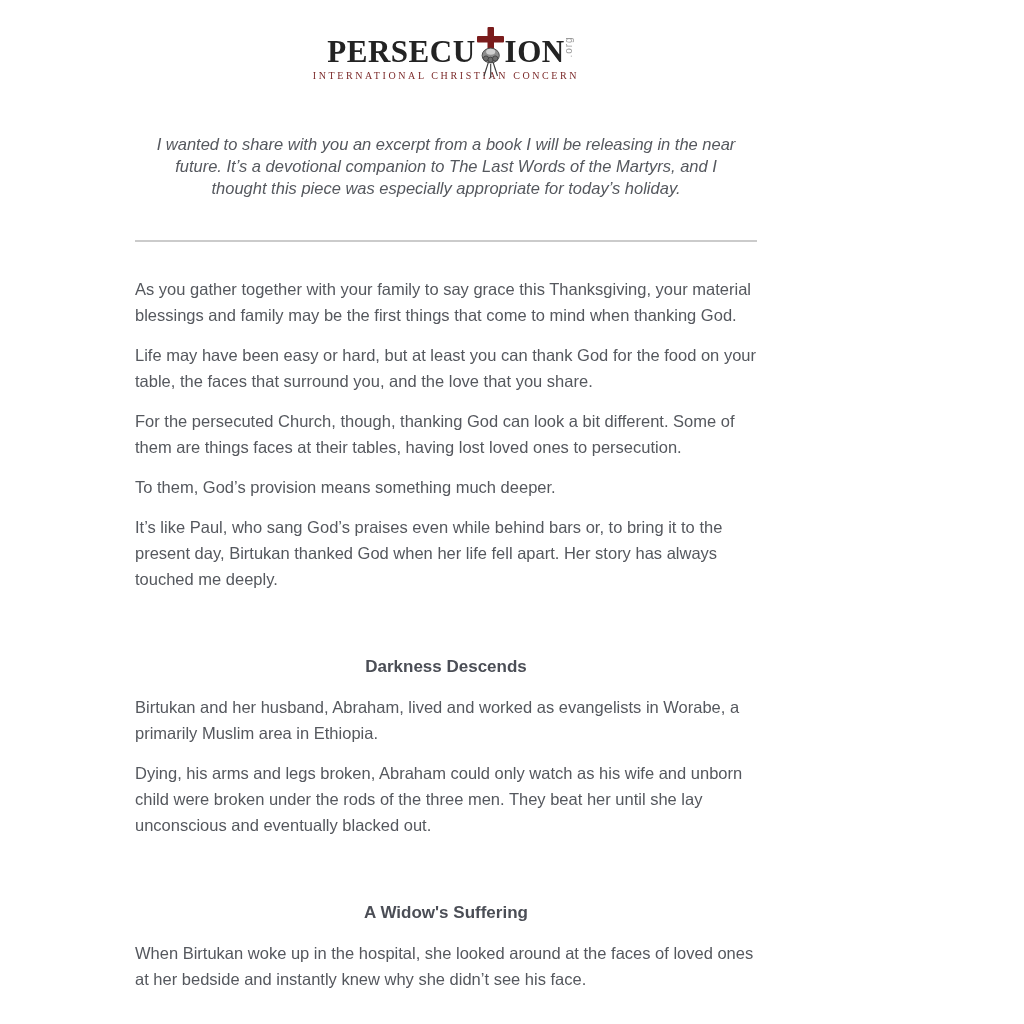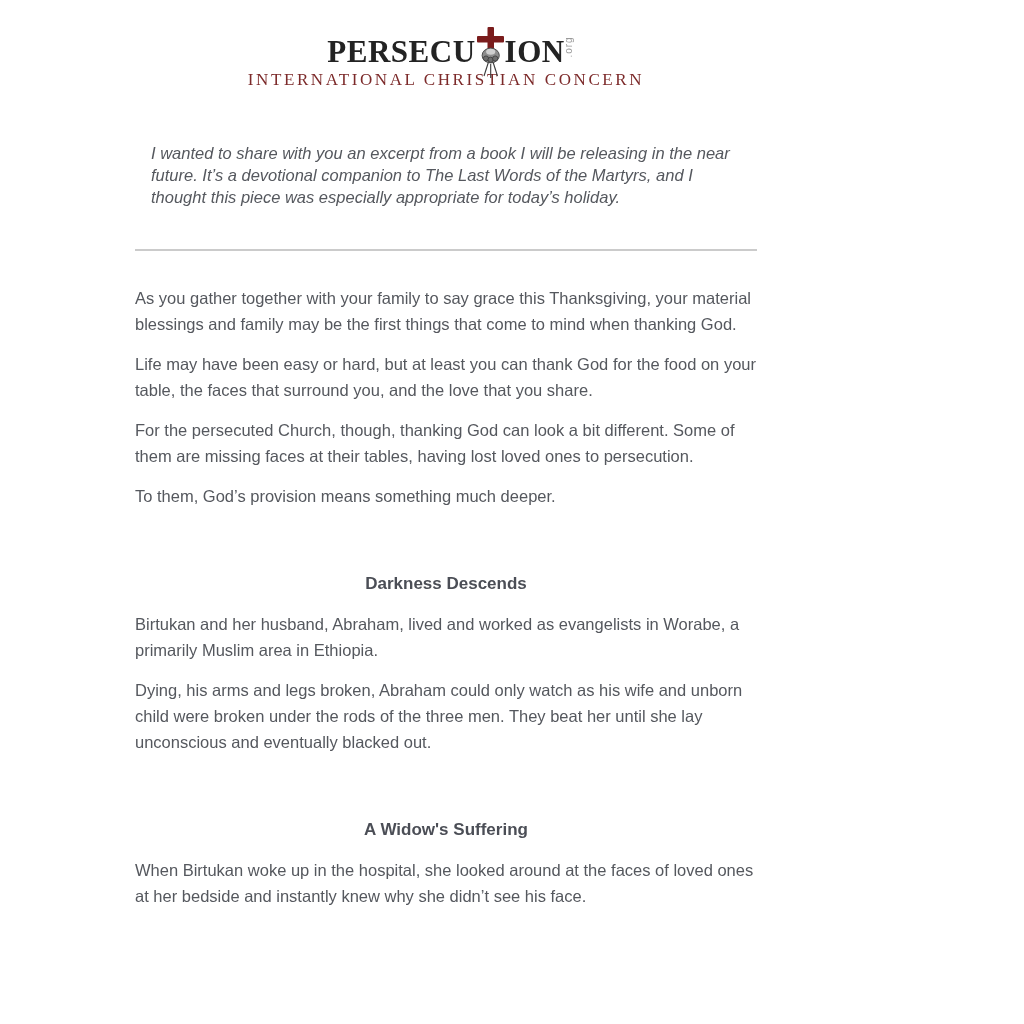--- a/index.html
+++ b/index.html
@@ -55,30 +55,31 @@
     font-size: 10px;
     font-weight: 400;
     letter-spacing: 1px;
     color: #9a9a9a;
     transform: rotate(-90deg);
     transform-origin: center;
   }
   .tagline {
     margin-top: 3px;
     font-family: "Liberation Serif", serif;
-    font-size: 17px;
+    font-size: 10px;
     letter-spacing: 2.6px;
     color: #7c2a2a;
     font-weight: 500;
   }
 
   
   .intro {
     margin: 52px auto 0 auto;
     max-width: 590px;
+    text-align: center;
     font-style: italic;
     font-size: 16.5px;
     line-height: 22px;
     color: #55585e;
   }
 
   
   .divider {
     margin-top: 41px;
     border: none;
@@ -135,22 +136,23 @@
       <div class="tagline">INTERNATIONAL CHRISTIAN CONCERN</div>
     </div>
 
     <div class="intro">I wanted to share with you an excerpt from a book I will be releasing in the near future. It’s a devotional companion to The Last Words of the Martyrs, and I thought this piece was especially appropriate for today’s holiday.</div>
 
     <hr class="divider">
 
     <div class="article">
       <p>As you gather together with your family to say grace this Thanksgiving, your material blessings and family may be the first things that come to mind when thanking God.</p>
       <p>Life may have been easy or hard, but at least you can thank God for the food on your table, the faces that surround you, and the love that you share.</p>
-      <p>For the persecuted Church, though, thanking God can look a bit different. Some of them are missing faces at their tables, having lost loved ones to persecution.</p>
+      <p>For the persecuted Church, though, thanking God can look a bit different. Some of them are things faces at their tables, having lost loved ones to persecution.</p>
       <p>To them, God’s provision means something much deeper.</p>
+      <p>It’s like Paul, who sang God’s praises even while behind bars or, to bring it to the present day, Birtukan thanked God when her life fell apart. Her story has always touched me deeply.</p>
       <h3>Darkness Descends</h3>
       <p>Birtukan and her husband, Abraham, lived and worked as evangelists in Worabe, a primarily Muslim area in Ethiopia.</p>
       <p>Dying, his arms and legs broken, Abraham could only watch as his wife and unborn child were broken under the rods of the three men. They beat her until she lay unconscious and eventually blacked out.</p>
       <h3>A Widow's Suffering</h3>
       <p>When Birtukan woke up in the hospital, she looked around at the faces of loved ones at her bedside and instantly knew why she didn’t see his face.</p>
 
     </div>
 
   </div>
 </div>

